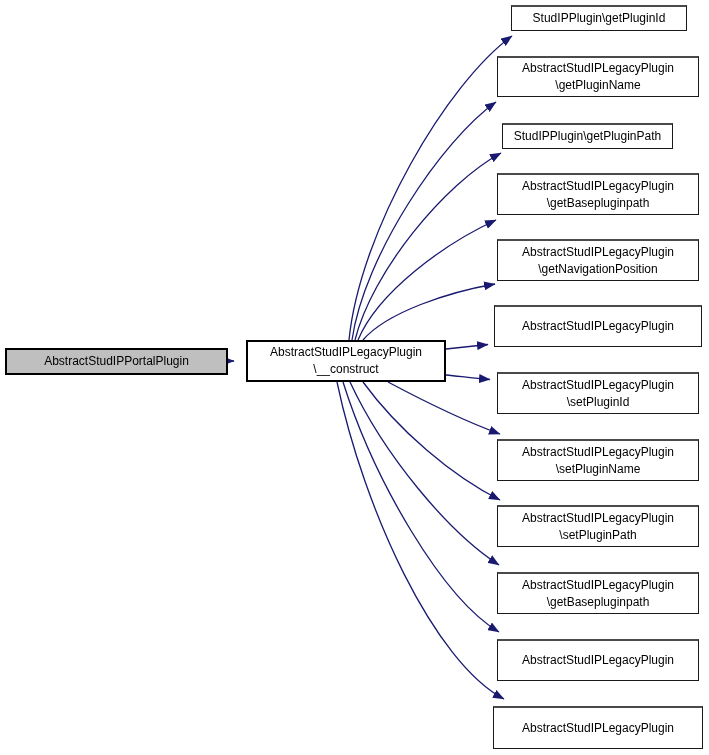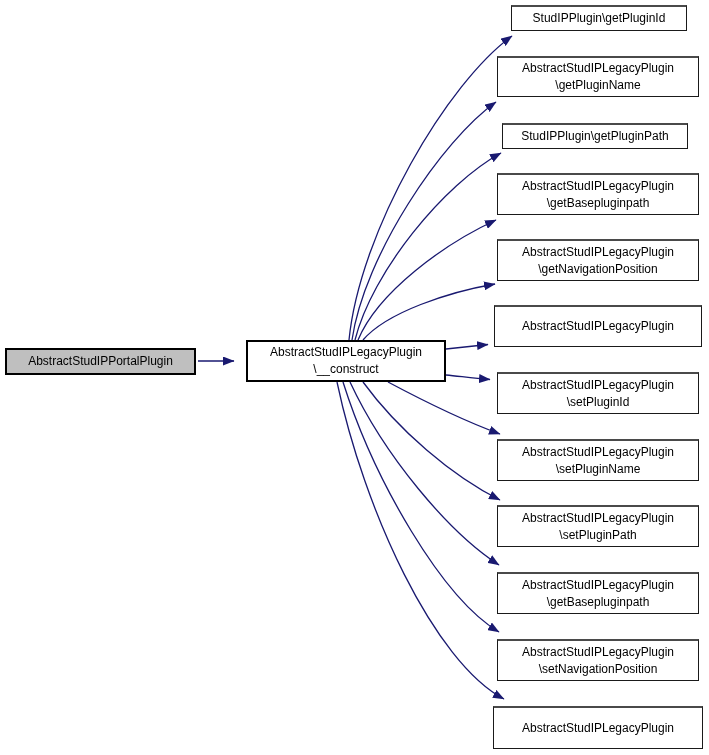--- a/index.html
+++ b/index.html
@@ -63,40 +63,40 @@
     <path d="M 363,340 C 387,312 449,292 495,284" marker-end="url(#arrow)"></path>
     <path d="M 446,349 C 461,347.5 473,346 488,344.5" marker-end="url(#arrow)"></path>
     <path d="M 446,375 C 461,376.5 473,378 490,379.5" marker-end="url(#arrow)"></path>
     <path d="M 388,382 C 418,398 456,418 500,434" marker-end="url(#arrow)"></path>
     <path d="M 363,382 C 398,430 452,476 500,500" marker-end="url(#arrow)"></path>
     <path d="M 350,382 C 384,455 448,532 499,565" marker-end="url(#arrow)"></path>
     <path d="M 343,382 C 374,480 442,598 499,632" marker-end="url(#arrow)"></path>
     <path d="M 337,382 C 364,510 434,662 504,699" marker-end="url(#arrow)"></path>
   </svg>
 
-  <div class="node root" style="left:5px;top:348px;width:191px;height:27px;">
+  <div class="node root" style="left:5px;top:348px;width:223px;height:27px;">
     <span>AbstractStudIPPortalPlugin</span>
   </div>
 
   <div class="node center" style="left:246px;top:340px;width:200px;height:42px;">
     <span>AbstractStudIPLegacyPlugin</span>
     <span>\__construct</span>
   </div>
 
   <div class="node" style="left:511px;top:5px;width:176px;height:26px;">
     <span>StudIPPlugin\getPluginId</span>
     <span></span>
   </div>
 
   <div class="node" style="left:497px;top:56px;width:202px;height:41px;">
     <span>AbstractStudIPLegacyPlugin</span>
     <span>\getPluginName</span>
   </div>
 
-  <div class="node" style="left:502px;top:123px;width:186px;height:26px;">
+  <div class="node" style="left:502px;top:123px;width:171px;height:26px;">
     <span>StudIPPlugin\getPluginPath</span>
     <span></span>
   </div>
 
   <div class="node" style="left:497px;top:173px;width:202px;height:42px;">
     <span>AbstractStudIPLegacyPlugin</span>
     <span>\getBasepluginpath</span>
   </div>
 
   <div class="node" style="left:497px;top:239px;width:202px;height:42px;">
@@ -123,20 +123,19 @@
     <span>\setPluginPath</span>
   </div>
 
   <div class="node" style="left:497px;top:572px;width:202px;height:42px;">
     <span>AbstractStudIPLegacyPlugin</span>
     <span>\getBasepluginpath</span>
   </div>
 
   <div class="node" style="left:497px;top:639px;width:202px;height:42px;">
     <span>AbstractStudIPLegacyPlugin</span>
-    <span>\setNavigationPosition</span>
   </div>
 
   <div class="node" style="left:493px;top:706px;width:210px;height:43px;">
     <span>AbstractStudIPLegacyPlugin</span>
   </div>
 
 </div>
 
 </body></html>

